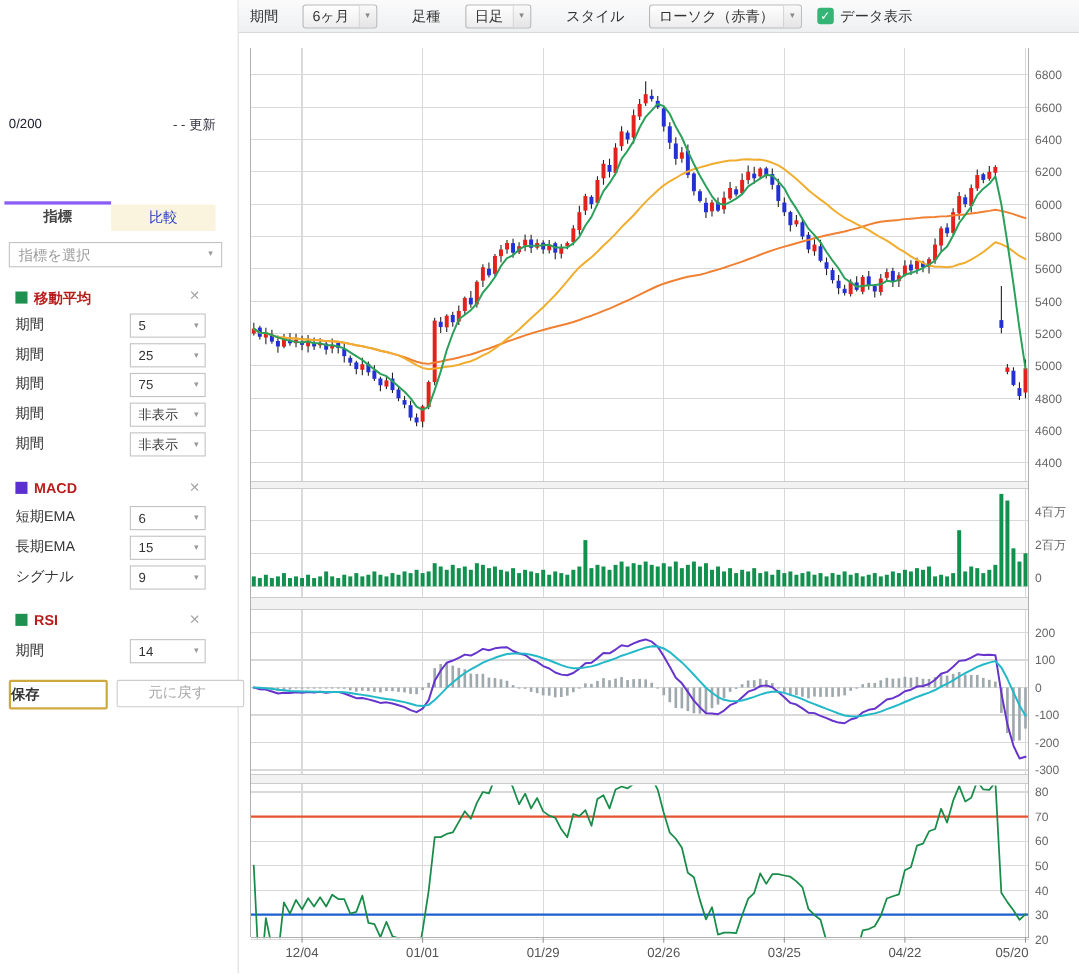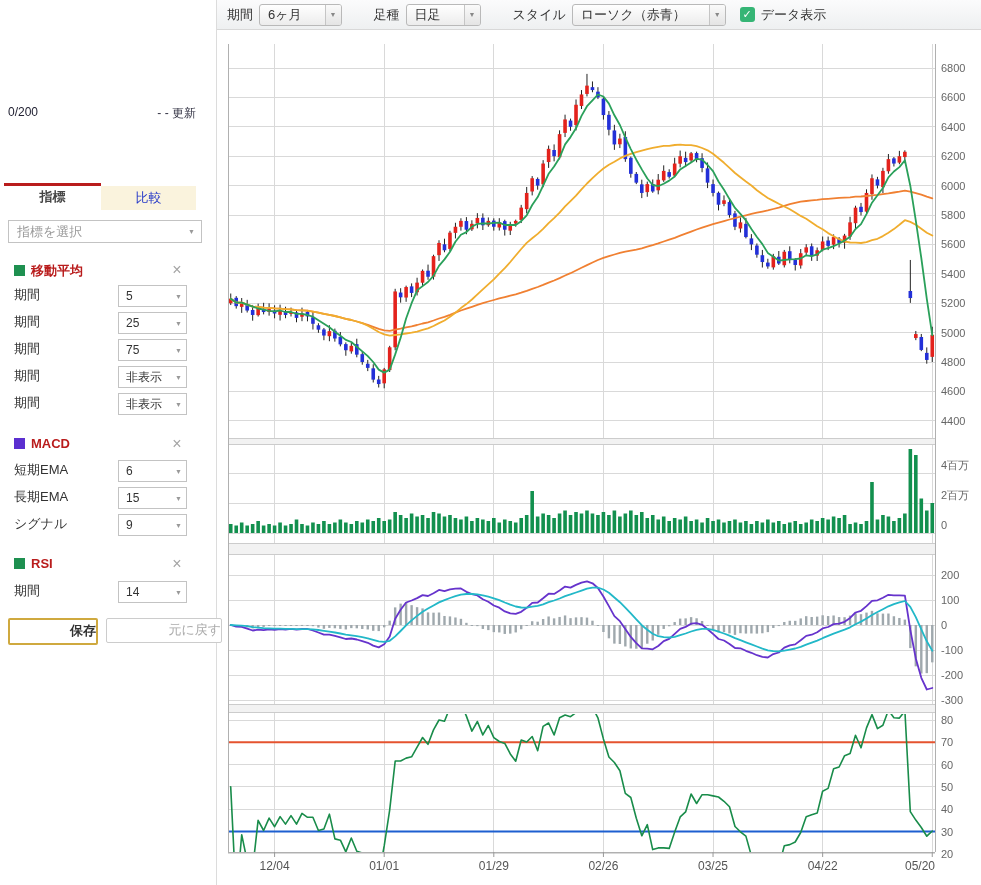--- a/index.html
+++ b/index.html
@@ -11,50 +11,50 @@
     border-right:1px solid #dcdcdc;background:#fff;}
   #memo{position:absolute;left:8px;top:28px;width:176px;height:54px;
     border:1px solid #b2b2b2;border-radius:2px;resize:none;
     font-family:inherit;font-size:13px;color:#333;padding:6px;outline:none;}
   #memo::placeholder{color:#999;}
   .memo-counter{position:absolute;left:8px;top:105px;font-size:12px;color:#223;text-align:right;}
   .memo-update{position:absolute;right:20px;top:105px;font-size:12px;color:#334;}
 
   .tab{position:absolute;text-align:center;font-size:13px;cursor:pointer;}
   .tab.active{left:4px;top:183px;width:97px;height:24px;line-height:22px;
-    background:#fff;border-top:3px solid #b91c1c;font-weight:bold;color:#444;}
+    background:#fff;border-top:3px solid #8b5cf6;font-weight:bold;color:#444;}
   .tab.inactive{left:101px;top:186px;width:95px;height:24px;line-height:24px;
     background:#faf3dd;color:#2438c8;}
 
   .ind-select{position:absolute;left:8px;top:220px;width:178px;height:21px;
     border:1px solid #c3c3c3;background:#fff;font-size:13px;color:#999;
     display:flex;align-items:center;justify-content:space-between;padding:0 6px 0 8px;}
   .caret{font-size:7px;color:#999;}
 
   .card-h{position:absolute;left:14px;font-weight:bold;font-size:13px;color:#b91c1c;}
   .sq{display:inline-block;width:11px;height:11px;margin-right:6px;vertical-align:-1px;}
   .xclose{position:absolute;left:168px;width:18px;text-align:center;color:#a5a5a5;
     font-size:16px;line-height:16px;cursor:pointer;}
   .row-label{position:absolute;left:14px;font-size:13px;color:#333;line-height:22px;}
   .sel{position:absolute;left:118px;width:56px;height:20px;border:1px solid #c3c3c3;
     background:#fff;font-size:12px;color:#333;display:flex;align-items:center;
     justify-content:space-between;padding:0 4px 0 7px;}
 
   .btn{position:absolute;top:618px;height:23px;font-size:13px;background:#fff;
-    border-radius:2px;text-align:right;line-height:21px;cursor:pointer;}
+    border-radius:2px;text-align:left;line-height:21px;cursor:pointer;}
   .btn.save{left:8px;width:86px;border:2px solid #cfa93f;color:#333;font-weight:bold;}
   .btn.reset{left:106px;width:86px;border:1px solid #ccc;color:#aaa;padding-left:28px;}
 
   
   #toolbar{position:absolute;left:217px;top:0;width:764px;height:29px;
     background:linear-gradient(#fbfbfc,#eef0f1);border-bottom:1px solid #d8d8d8;
     display:flex;align-items:center;font-size:13px;color:#333;}
   .tb-label{margin-left:10px;}
   .dd{display:inline-flex;align-items:center;height:20px;border:1px solid #b9b9b9;
-    border-radius:3px;background:linear-gradient(#fff,#ececec);margin-left:6px;cursor:pointer;gap:15px;}
+    border-radius:3px;background:linear-gradient(#fff,#ececec);margin-left:22px;cursor:pointer;}
   .dd-val{padding:0 8px;font-size:13px;color:#333;white-space:nowrap;}
   .dd-caret{width:15px;align-self:stretch;border-left:1px solid #c5c5c5;
     display:flex;align-items:center;justify-content:center;color:#888;font-size:7px;
     background:linear-gradient(#fafafa,#e4e4e4);border-radius:0 2px 2px 0;}
   .gap{width:22px;}
   .cbx{width:15px;height:15px;background:#35b575;border-radius:3px;margin-left:14px;
     color:#fff;font-size:11px;font-weight:bold;display:flex;align-items:center;
     justify-content:center;cursor:pointer;}
   .cbx-label{margin-left:6px;}
 

